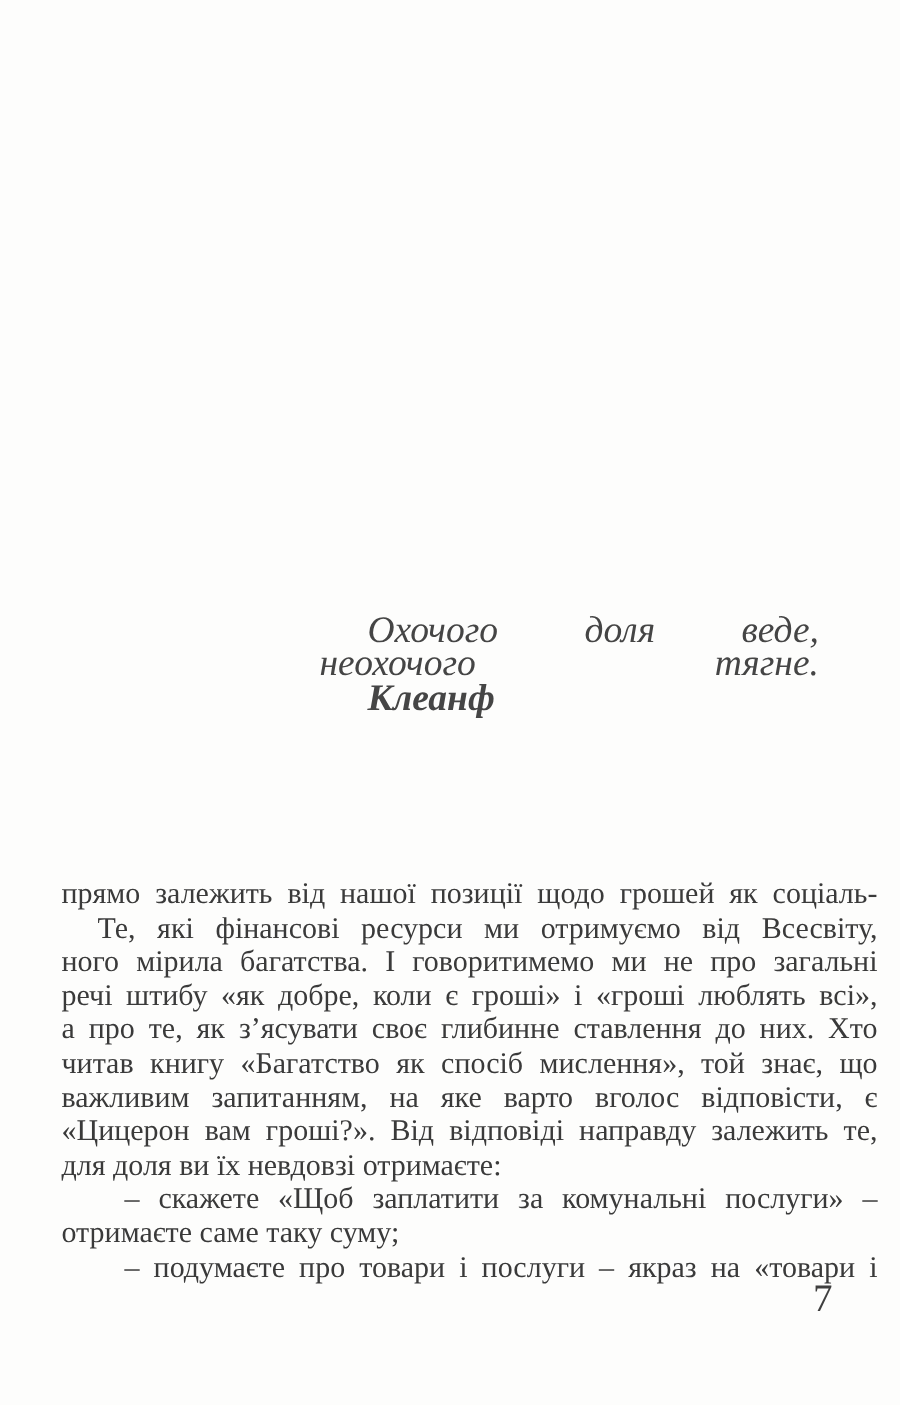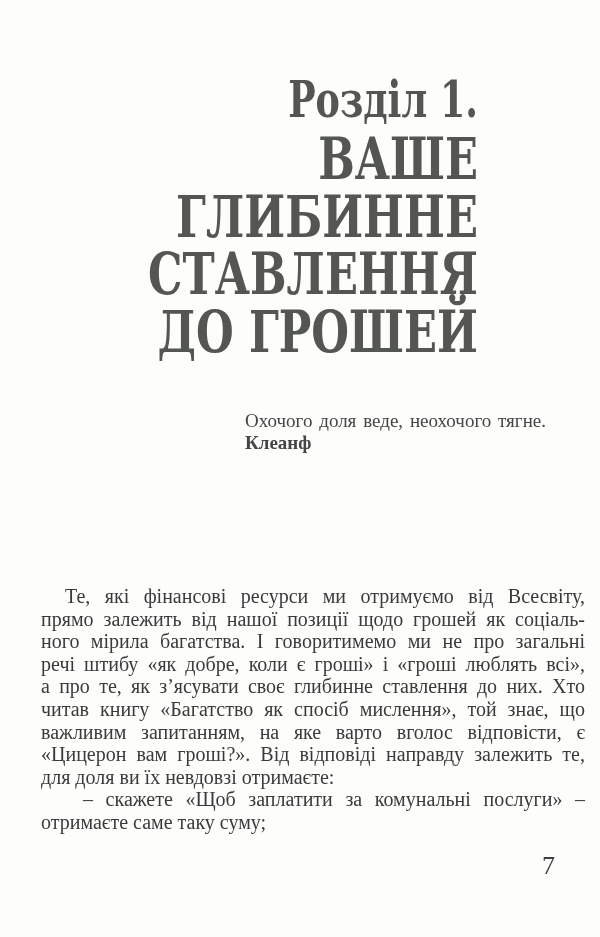--- a/index.html
+++ b/index.html
@@ -41,22 +41,23 @@
     transform:scaleX(0.76);
     transform-origin:100% 50%;
     white-space:nowrap;
   }
 
   
   .epigraphs{
     position:absolute;
     left:213px;top:410px;
     width:333px;
-    font-size:19px;
+    font-size:25px;
     line-height:22.4px;
+    font-style:italic;
     color:var(--epigraph-ink);
   }
   .epigraph{margin:0 0 9px 0;}
   .ep-line{min-height:22.4px;}
   .ep-ind{text-indent:32px;}
   .ep-author{font-weight:bold;text-indent:32px;}
 
   
   .body-text{
     position:absolute;
@@ -78,44 +79,38 @@
     font-size:26px;
     line-height:28px;
     color:#3f3f3f;
   }
 </style>
 </head>
 <body>
 
 <div class="page">
 
-  <div class="title-block">
-    <div class="chapter">Розділ 1.</div>
-    <div class="title-line">ВАШЕ</div>
-    <div class="title-line">ГЛИБИННЕ</div>
-    <div class="title-line">СТАВЛЕННЯ</div>
-    <div class="title-line">ДО ГРОШЕЙ</div>
-  </div>
 
   <div class="epigraphs">
     <div class="epigraph">
       <div class="ep-line ep-ind jl">Охочого доля веде, неохочого тягне.</div>
       <div class="ep-line ep-author">Клеанф</div>
     </div>
   </div>
 
   <div class="body-text">
+    <div class="bline jl">прямо залежить від нашої позиції щодо грошей як соціаль-</div>
     <div class="bline ind-p jl">Те, які фінансові ресурси ми отримуємо від Всесвіту,</div>
-    <div class="bline jl">прямо залежить від нашої позиції щодо грошей як соціаль-</div>
     <div class="bline jl">ного мірила багатства. І говоритимемо ми не про загальні</div>
     <div class="bline jl"><span>речі штибу </span><span class="it">«як добре, коли є гроші»</span><span> і </span><span class="it">«гроші люблять всі»</span><span>,</span></div>
     <div class="bline jl">а про те, як з’ясувати своє глибинне ставлення до них. Хто</div>
     <div class="bline jl">читав книгу «Багатство як спосіб мислення», той знає, що</div>
     <div class="bline jl">важливим запитанням, на яке варто вголос відповісти, є</div>
     <div class="bline jl">«Цицерон вам гроші?». Від відповіді направду залежить те,</div>
     <div class="bline">для доля ви їх невдовзі отримаєте:</div>
     <div class="bline ind-l jl">– скажете «Щоб заплатити за комунальні послуги» –</div>
     <div class="bline">отримаєте саме таку суму;</div>
+    <div class="bline ind-l jl">– подумаєте про товари і послуги – якраз на «товари і</div>
   </div>
 
   <div class="page-number">7</div>
 
 </div>
 
 </body></html>

